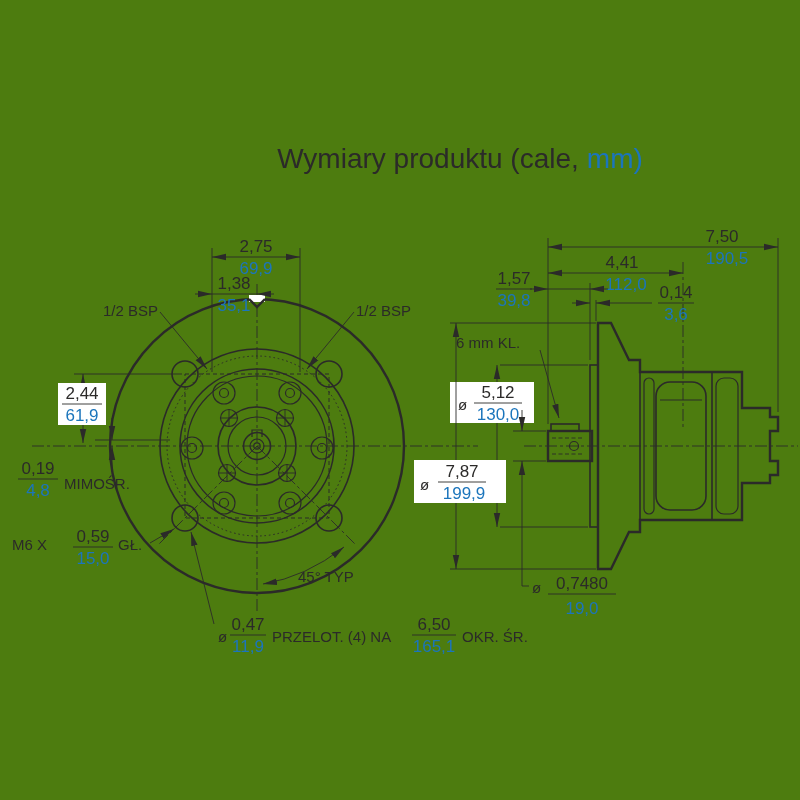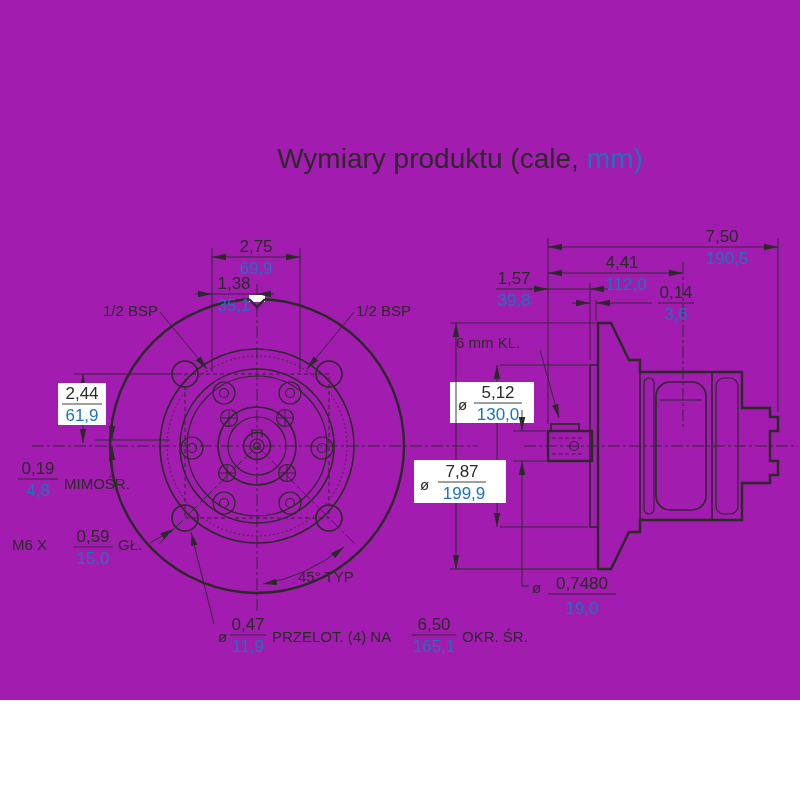--- a/index.html
+++ b/index.html
@@ -1,16 +1,16 @@
 <!DOCTYPE html>
 <html><head>
 <meta charset="utf-8">
 <style>
   html,body{margin:0;padding:0;background:#ffffff;}
-  .stage{width:800px;height:700px;position:relative;background:#a21caf;font-family:"Liberation Sans",sans-serif;}
+  .stage{width:800px;height:800px;position:relative;background:#4d7c0f;font-family:"Liberation Sans",sans-serif;}
   svg text{font-family:"Liberation Sans",sans-serif;}
   .ln{stroke:#2b2a29;fill:none;}
   .s24{stroke-width:2.4;} .s16{stroke-width:1.6;} .s12{stroke-width:1.2;} .thin{stroke-width:0.9;}
   .cl{stroke:#2b2a29;stroke-width:0.9;fill:none;stroke-dasharray:12 3 3 3;}
   .dot{stroke:#2b2a29;stroke-width:1;fill:none;stroke-dasharray:1.6 2.8;}
   .dsh{stroke:#2b2a29;stroke-width:1;fill:none;stroke-dasharray:4 3;}
   .din{font-size:17px;fill:#2b2a29;}
   .dmm{font-size:17px;fill:#1b75bc;}
   .lbl{font-size:15px;fill:#2b2a29;}
   .ttl{font-size:28px;fill:#2b2a29;}

